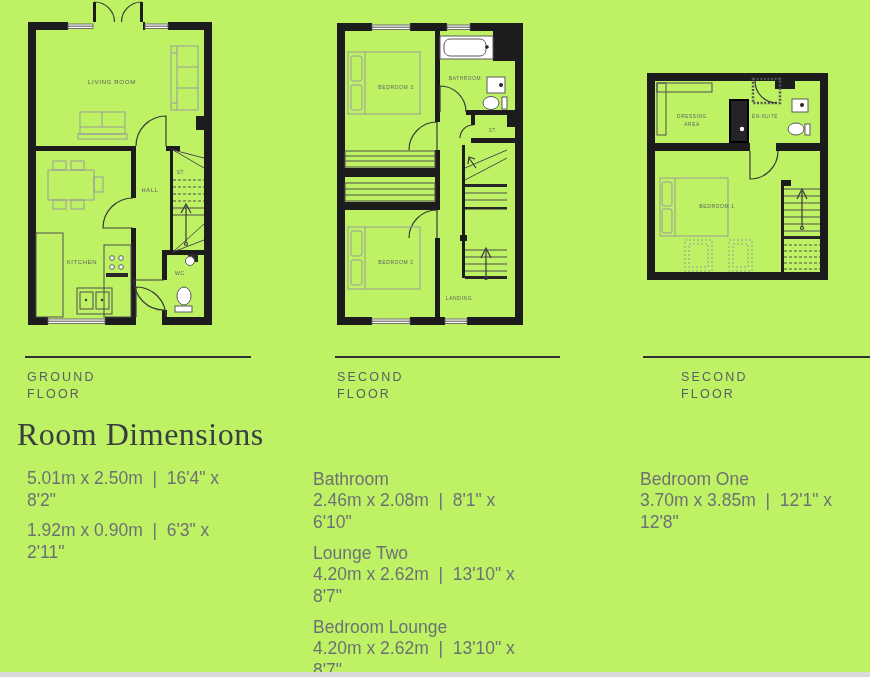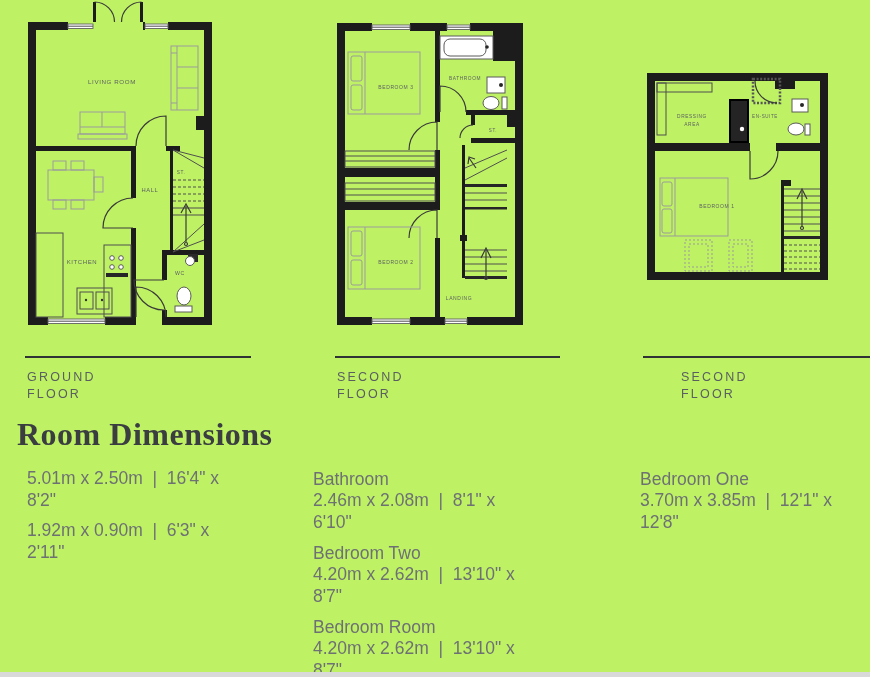--- a/index.html
+++ b/index.html
@@ -10,21 +10,21 @@
   .thin{stroke:#4f4f4f;stroke-width:1;fill:none;}
   .furn{stroke:#9b9b9b;stroke-width:1;fill:none;}
   .fix{stroke:#5a5a5a;stroke-width:1;fill:#ffffff;}
   .door{stroke:#3a3a3a;stroke-width:1.2;fill:none;}
   .win{fill:#ffffff;stroke:#616161;stroke-width:0.9;}
   .rlabel{fill:#5c5f62;letter-spacing:0.6px;font-family:"Liberation Sans",sans-serif;}
   .floor-label{position:absolute;color:#5a5e62;font-size:12.5px;letter-spacing:2.2px;
                line-height:16.5px;font-weight:400;}
   .floor-rule{position:absolute;height:2px;background:#2f3336;}
   #heading{position:absolute;left:17px;top:416px;font-family:"Liberation Serif",serif;
-           font-size:32px;color:#3b3e40;font-weight:700;letter-spacing:0.5px;}
+           font-size:32px;color:#3b3e40;font-weight:400;letter-spacing:0.5px;}
   .dim-col{position:absolute;top:468px;color:#6e7174;font-size:17.5px;}
   .dim-entry{margin-bottom:9px;}
   .dim-name{line-height:22px;}
   .dim-line{line-height:21.5px;white-space:pre;}
   #bottom-bar{position:absolute;left:0;top:672px;width:870px;height:5px;background:#d9d9d9;}
 </style>
 </head>
 <body>
 
 <div id="page">
@@ -360,26 +360,26 @@
     </div>
   </div>
 
   <div class="dim-col" style="left:313px;width:270px;">
     <div class="dim-entry">
       <div class="dim-name">Bathroom</div>
       <div class="dim-line">2.46m x 2.08m  |  8'1" x</div>
       <div class="dim-line">6'10"</div>
     </div>
     <div class="dim-entry">
-      <div class="dim-name">Bedroom Two</div>
+      <div class="dim-name">Lounge Two</div>
       <div class="dim-line">4.20m x 2.62m  |  13'10" x</div>
       <div class="dim-line">8'7"</div>
     </div>
     <div class="dim-entry">
-      <div class="dim-name">Bedroom Room</div>
+      <div class="dim-name">Bedroom Lounge</div>
       <div class="dim-line">4.20m x 2.62m  |  13'10" x</div>
       <div class="dim-line">8'7"</div>
     </div>
   </div>
 
   <div class="dim-col" style="left:602px;width:260px;margin-left:38px;">
     <div class="dim-entry">
       <div class="dim-name">Bedroom One</div>
       <div class="dim-line">3.70m x 3.85m  |  12'1" x</div>
       <div class="dim-line">12'8"</div>

